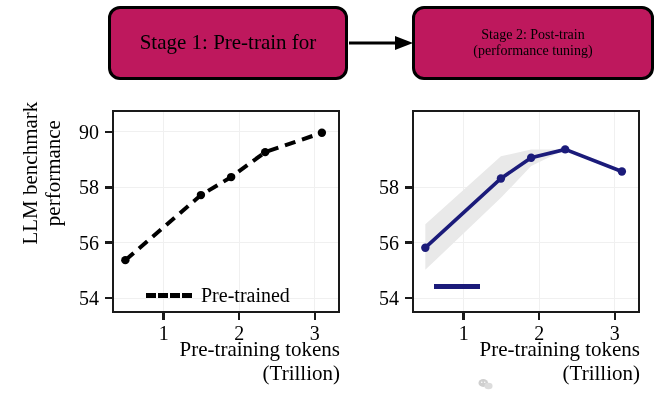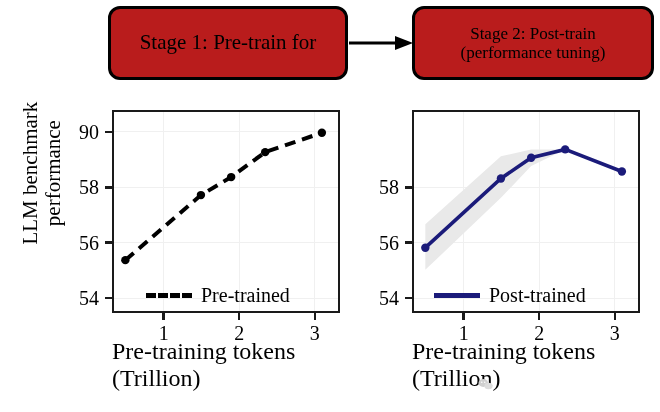--- a/index.html
+++ b/index.html
@@ -1,25 +1,25 @@
 <!DOCTYPE html>
 <html><head>
 <meta charset="utf-8">
 <style>
   html,body{margin:0;padding:0;background:#ffffff;}
   body{width:660px;height:412px;position:relative;overflow:hidden;
        font-family:"Liberation Serif","DejaVu Serif",serif;color:#000;}
 
   
   .stage-box{position:absolute;border:3px solid #000;border-radius:12px;
-             background:#b91c1c;display:flex;flex-direction:column;
+             background:#be185d;display:flex;flex-direction:column;
              align-items:center;justify-content:center;
              line-height:1.12;text-align:center;box-sizing:border-box;}
   #stage1{left:108px;top:6px;width:240px;height:74px;font-size:21px;}
-  #stage2{left:412px;top:6px;width:242px;height:74px;font-size:17px;}
+  #stage2{left:412px;top:6px;width:242px;height:74px;font-size:14px;}
   .stage-line2 .ital{font-style:italic;}
 
   
   #arrow{position:absolute;left:349px;top:36px;width:64px;height:14px;}
 
   
   .panel{position:absolute;}
   .plotbox{position:absolute;border:2.5px solid #1a1a1a;background:#fff;
            box-sizing:border-box;overflow:hidden;}
   #plot-left{left:112px;top:110px;width:228px;height:203px;}
@@ -29,21 +29,21 @@
   .gridline.v{top:0;bottom:0;width:1px;}
 
   .ytick-label{position:absolute;font-size:20px;text-align:right;
                width:40px;line-height:1;}
   .xtick-label{position:absolute;font-size:20px;text-align:center;
                width:24px;line-height:1;}
   .tickmark{position:absolute;background:#1a1a1a;}
   .tickmark.y{width:7px;height:2.5px;}
   .tickmark.x{width:2.5px;height:7px;}
 
-  .axis-title{position:absolute;font-size:24px;text-align:left;
+  .axis-title{position:absolute;font-size:21px;text-align:right;
               line-height:1.12;}
   #ylabel{position:absolute;left:-63px;top:150px;width:210px;
           font-size:21px;text-align:center;line-height:1.1;
           transform:rotate(-90deg);transform-origin:center center;}
   #ylabel .l1,#ylabel .l2{display:block;}
 
   .legend{position:absolute;display:flex;align-items:center;gap:9px;
           font-size:20px;white-space:nowrap;}
   .legend-swatch{display:inline-block;}
   .legend-dash{width:46px;height:0;border-top:5px dashed #000;}
@@ -158,14 +158,13 @@
 <div class="tickmark y" style="left: 405px; top: 186.019px;"></div>
 <div class="ytick-label" style="left: 359px; top: 177.269px;">58</div>
 <div class="tickmark x" style="left: 462.386px; top: 313px;"></div>
 <div class="xtick-label" style="left: 451.636px; top: 323px;">1</div>
 <div class="tickmark x" style="left: 537.979px; top: 313px;"></div>
 <div class="xtick-label" style="left: 527.229px; top: 323px;">2</div>
 <div class="tickmark x" style="left: 613.572px; top: 313px;"></div>
 <div class="xtick-label" style="left: 602.822px; top: 323px;">3</div>
 <div class="legend" style="left: 434px; top: 284px;">
     <span class="legend-swatch legend-solid" style="background: rgb(27, 27, 122);"></span>
-    <span>Post-trained</span>
   </div>
 
 </body></html>

